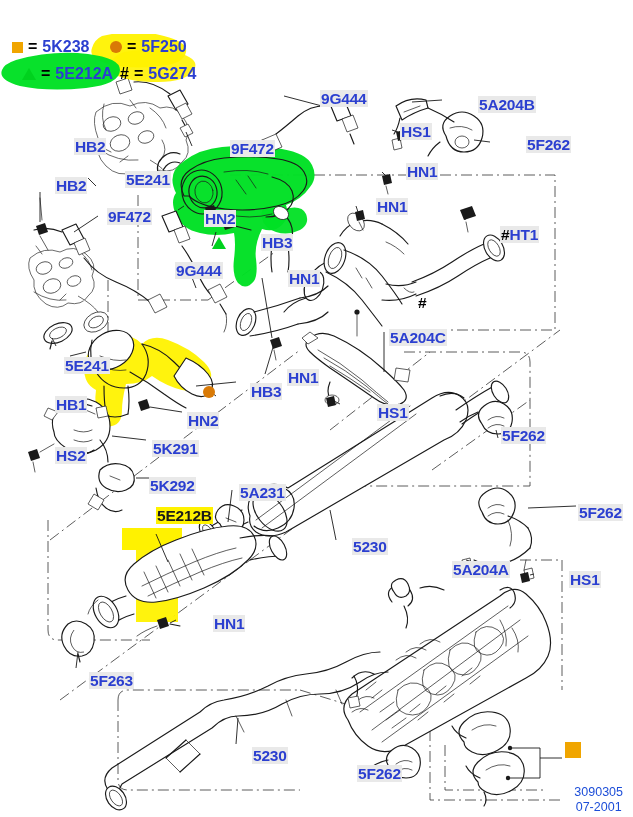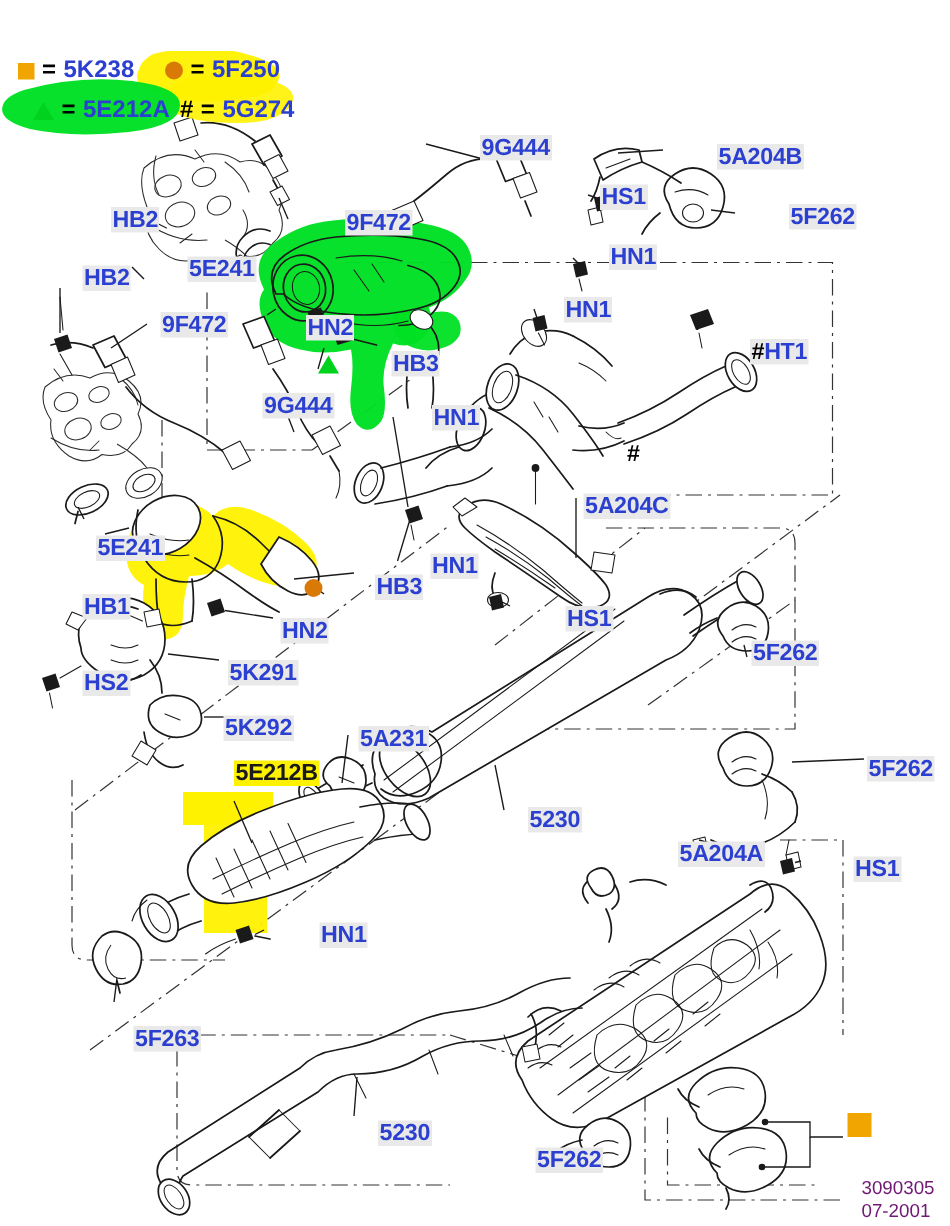--- a/index.html
+++ b/index.html
@@ -88,24 +88,24 @@
     font-weight: 700;
     white-space: nowrap;
   }
   .legend-item .eq { color: #000; }
   .legend-item .code { color: #2b3fd0; }
   
   #drawing-no {
     position: absolute;
     right: 10px;
     bottom: 2px;
-    text-align: left;
+    text-align: center;
     font-family: "Liberation Sans", sans-serif;
     font-size: 12.5px;
-    color: #701a75;
+    color: #1d4ed8;
     line-height: 15px;
     z-index: 50;
   }
   #drawing-no div { white-space: nowrap; }
 </style>
 </head>
 <body>
 
 <div id="page">
 
@@ -713,21 +713,21 @@
       <div style="position: absolute; left: 420px; top: 561px; display: flex; align-items: center; gap: 3px; z-index: 40;">
         <span class="lbl" style="position: relative; left: 0px; top: 0px;">5A204A</span>
       </div>
       <div style="position: absolute; left: 537px; top: 571px; display: flex; align-items: center; gap: 3px; z-index: 40;">
         <span class="lbl" style="position: relative; left: 0px; top: 0px;">HS1</span>
       </div>
       <div style="position: absolute; left: 181px; top: 615px; display: flex; align-items: center; gap: 3px; z-index: 40;">
         <span class="lbl" style="position: relative; left: 0px; top: 0px;">HN1</span>
       </div>
       <div style="position: absolute; left: 57px; top: 672px; display: flex; align-items: center; gap: 3px; z-index: 40;">
-        <span class="lbl" style="position: relative; left: 0px; top: 12px;">5F263</span>
+        <span class="lbl" style="position: relative; left: 0px; top: 0px;">5F263</span>
       </div>
       <div style="position: absolute; left: 220px; top: 747px; display: flex; align-items: center; gap: 3px; z-index: 40;">
         <span class="lbl" style="position: relative; left: 0px; top: 0px;">5230</span>
       </div>
       <div style="position: absolute; left: 325px; top: 765px; display: flex; align-items: center; gap: 3px; z-index: 40;">
         <span class="lbl" style="position: relative; left: 0px; top: 0px;">5F262</span>
       </div>
     </div>
 
   <div id="drawing-no">

